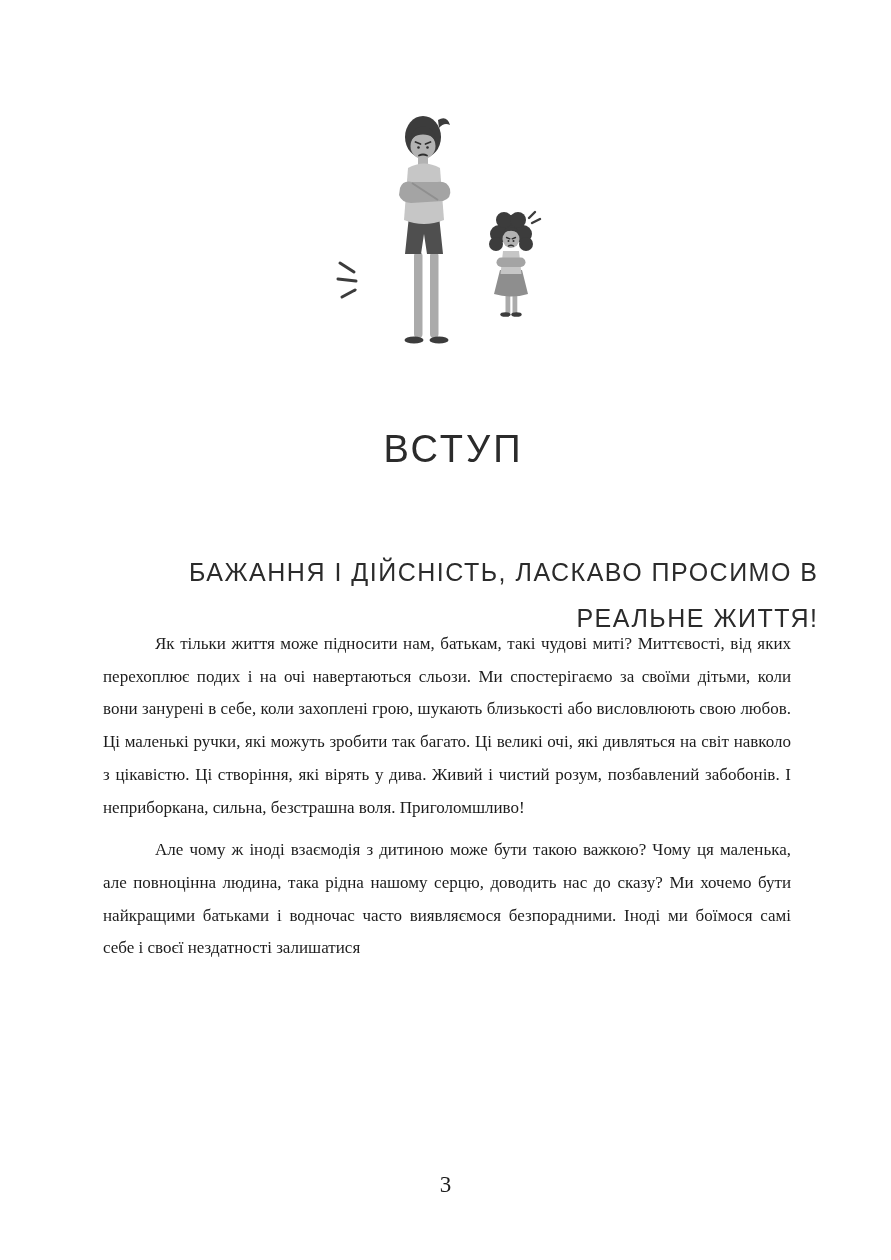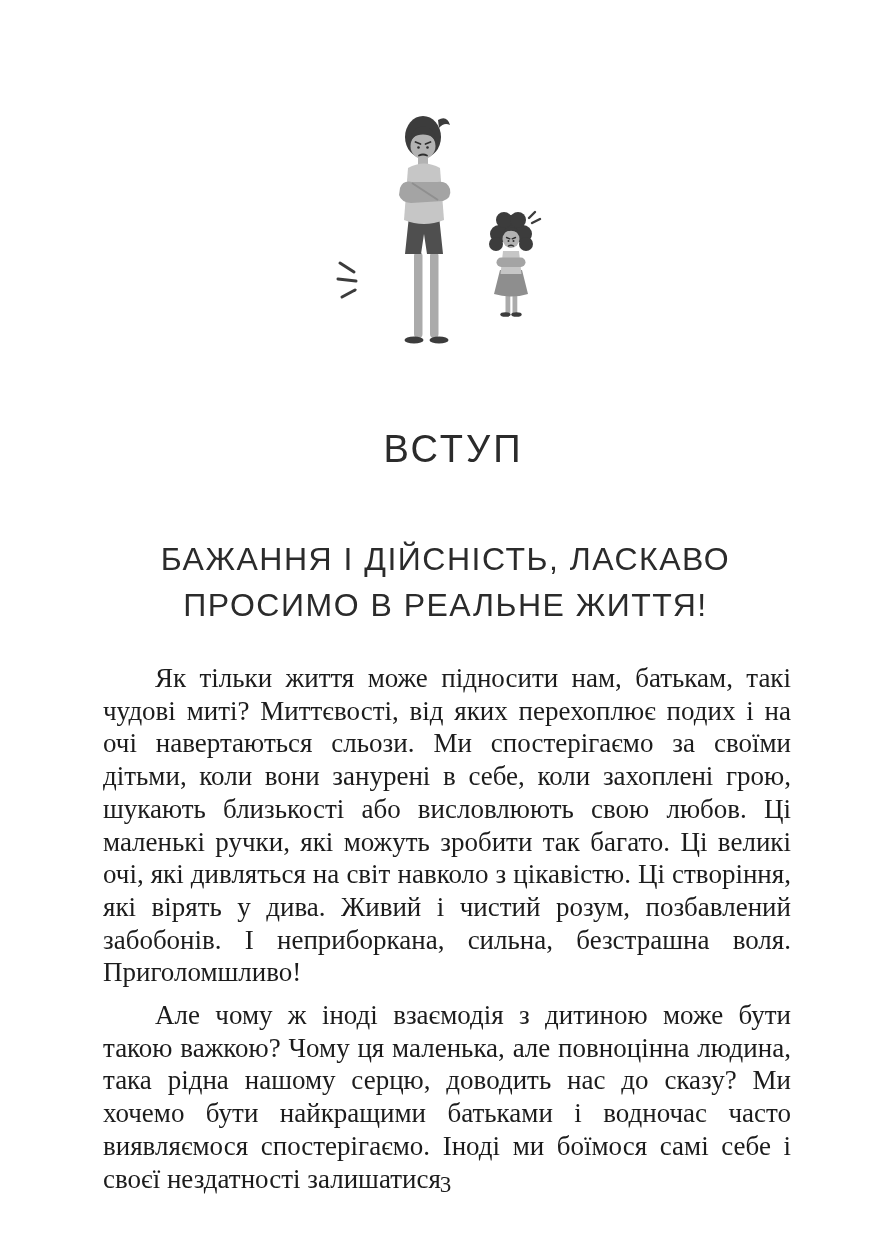--- a/index.html
+++ b/index.html
@@ -35,35 +35,35 @@
     font-size: 38px;
     letter-spacing: 3px;
     color: #2b2b2b;
   }
   .section-title {
     position: absolute;
     top: 536px;
     left: 50%;
     transform: translateX(-50%);
     width: 720px;
-    margin: 0;
-    text-align: center;
+    margin: 13px;
+    text-align: right;
     font-family: "Liberation Sans", sans-serif;
     font-weight: normal;
-    font-size: 32px;
+    font-size: 25px;
     line-height: 46px;
     letter-spacing: 1.5px;
     color: #2b2b2b;
   }
   .body-text {
     position: absolute;
-    top: 662px;
+    top: 628px;
     left: 103px;
     width: 688px;
-    font-size: 27px;
+    font-size: 17px;
     line-height: 32.7px;
     text-align: justify;
     hyphens: auto;
     -webkit-hyphens: auto;
   }
   .body-text p {
     margin: 0 0 10px 0;
     text-indent: 52px;
   }
   .page-number {
@@ -166,18 +166,18 @@
       </g>
     </svg>
   </figure>
 
   <h1 class="chapter-title">ВСТУП</h1>
 
   <h2 class="section-title">БАЖАННЯ І ДІЙСНІСТЬ, ЛАСКАВО ПРОСИМО В РЕАЛЬНЕ ЖИТТЯ!</h2>
 
   <div class="body-text" lang="uk">
     <p>Як тільки життя може підносити нам, батькам, такі чудові миті? Миттєвості, від яких перехоплює подих і на очі навертаються сльози. Ми спостерігаємо за своїми дітьми, коли вони занурені в себе, коли захоплені грою, шукають близькості або висловлюють свою любов. Ці маленькі ручки, які можуть зробити так багато. Ці великі очі, які дивляться на світ навколо з цікавістю. Ці створіння, які вірять у дива. Живий і чистий розум, позбавлений забобонів. І неприборкана, сильна, безстрашна воля. Приголомшливо!</p>
-    <p>Але чому ж іноді взаємодія з дитиною може бути такою важкою? Чому ця маленька, але повноцінна людина, така рідна нашому серцю, доводить нас до сказу? Ми хочемо бути найкращими батьками і водночас часто виявляємося спостерігаємо. Іноді ми боїмося самі себе і своєї нездатності залишатися</p>
+    <p>Але чому ж іноді взаємодія з дитиною може бути такою важкою? Чому ця маленька, але повноцінна людина, така рідна нашому серцю, доводить нас до сказу? Ми хочемо бути найкращими батьками і водночас часто виявляємося безпорадними. Іноді ми боїмося самі себе і своєї нездатності залишатися</p>
   </div>
 
   <div class="page-number">3</div>
 
 </div>
 
 </body></html>

